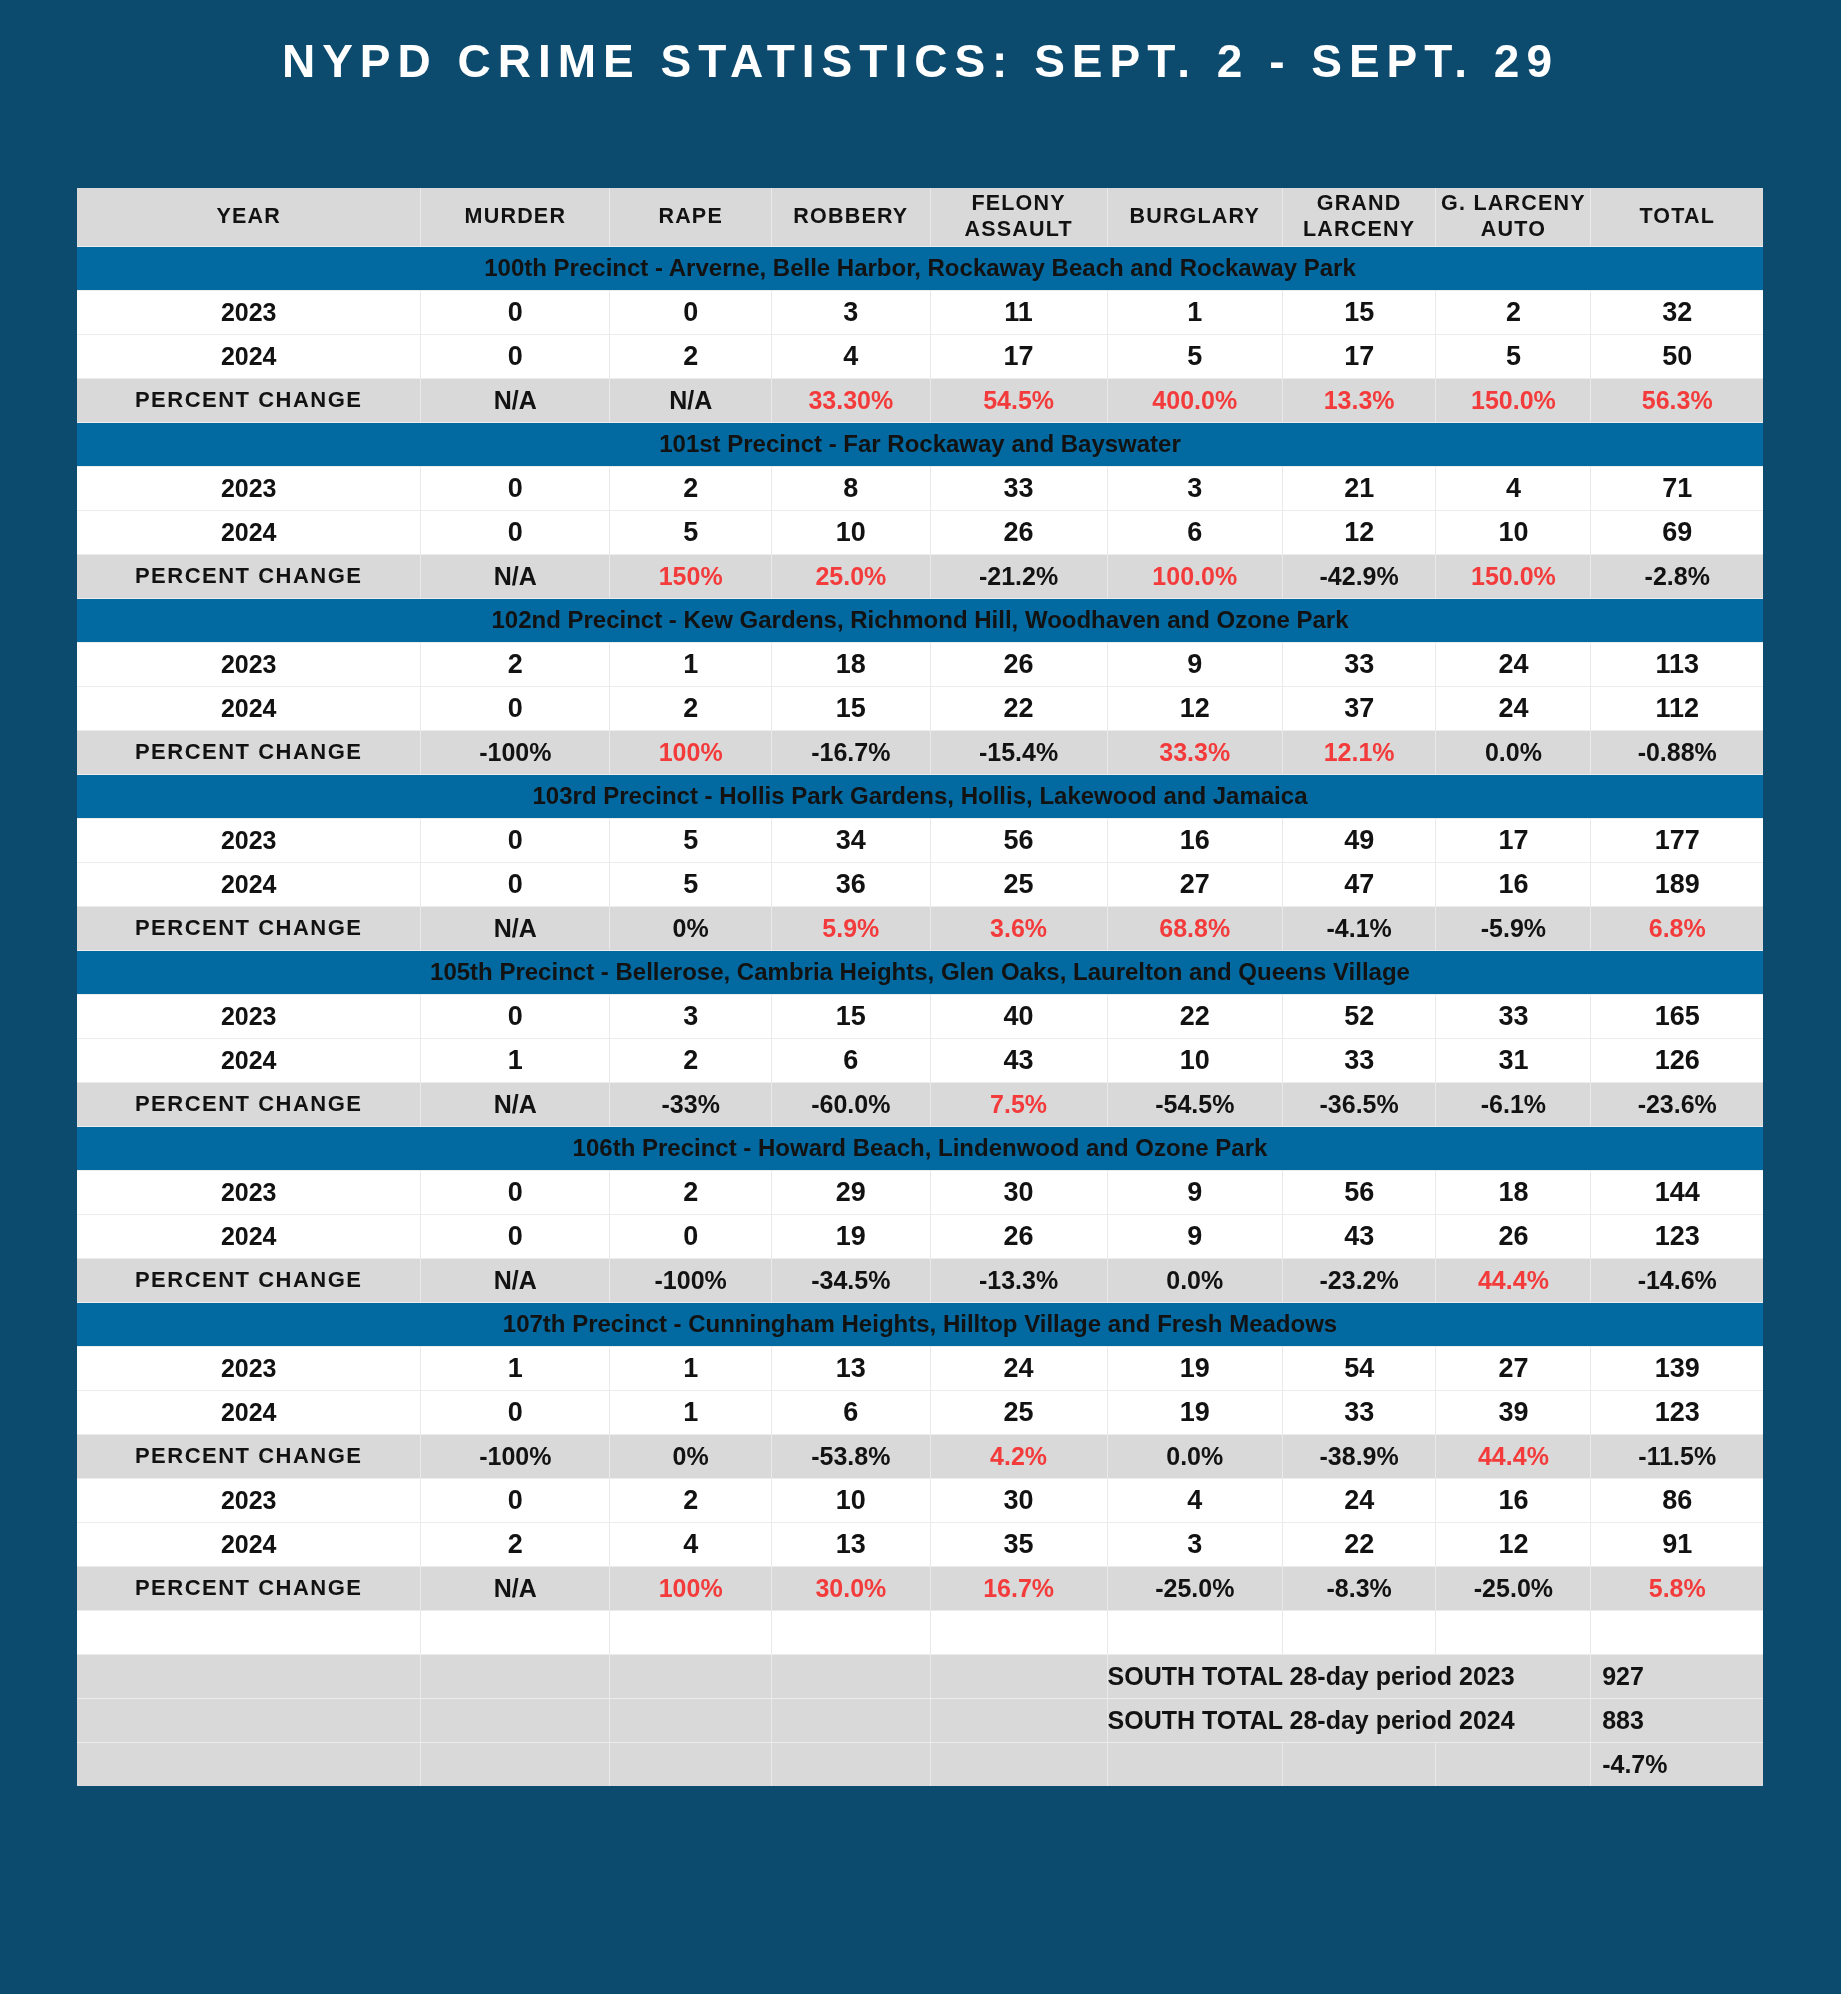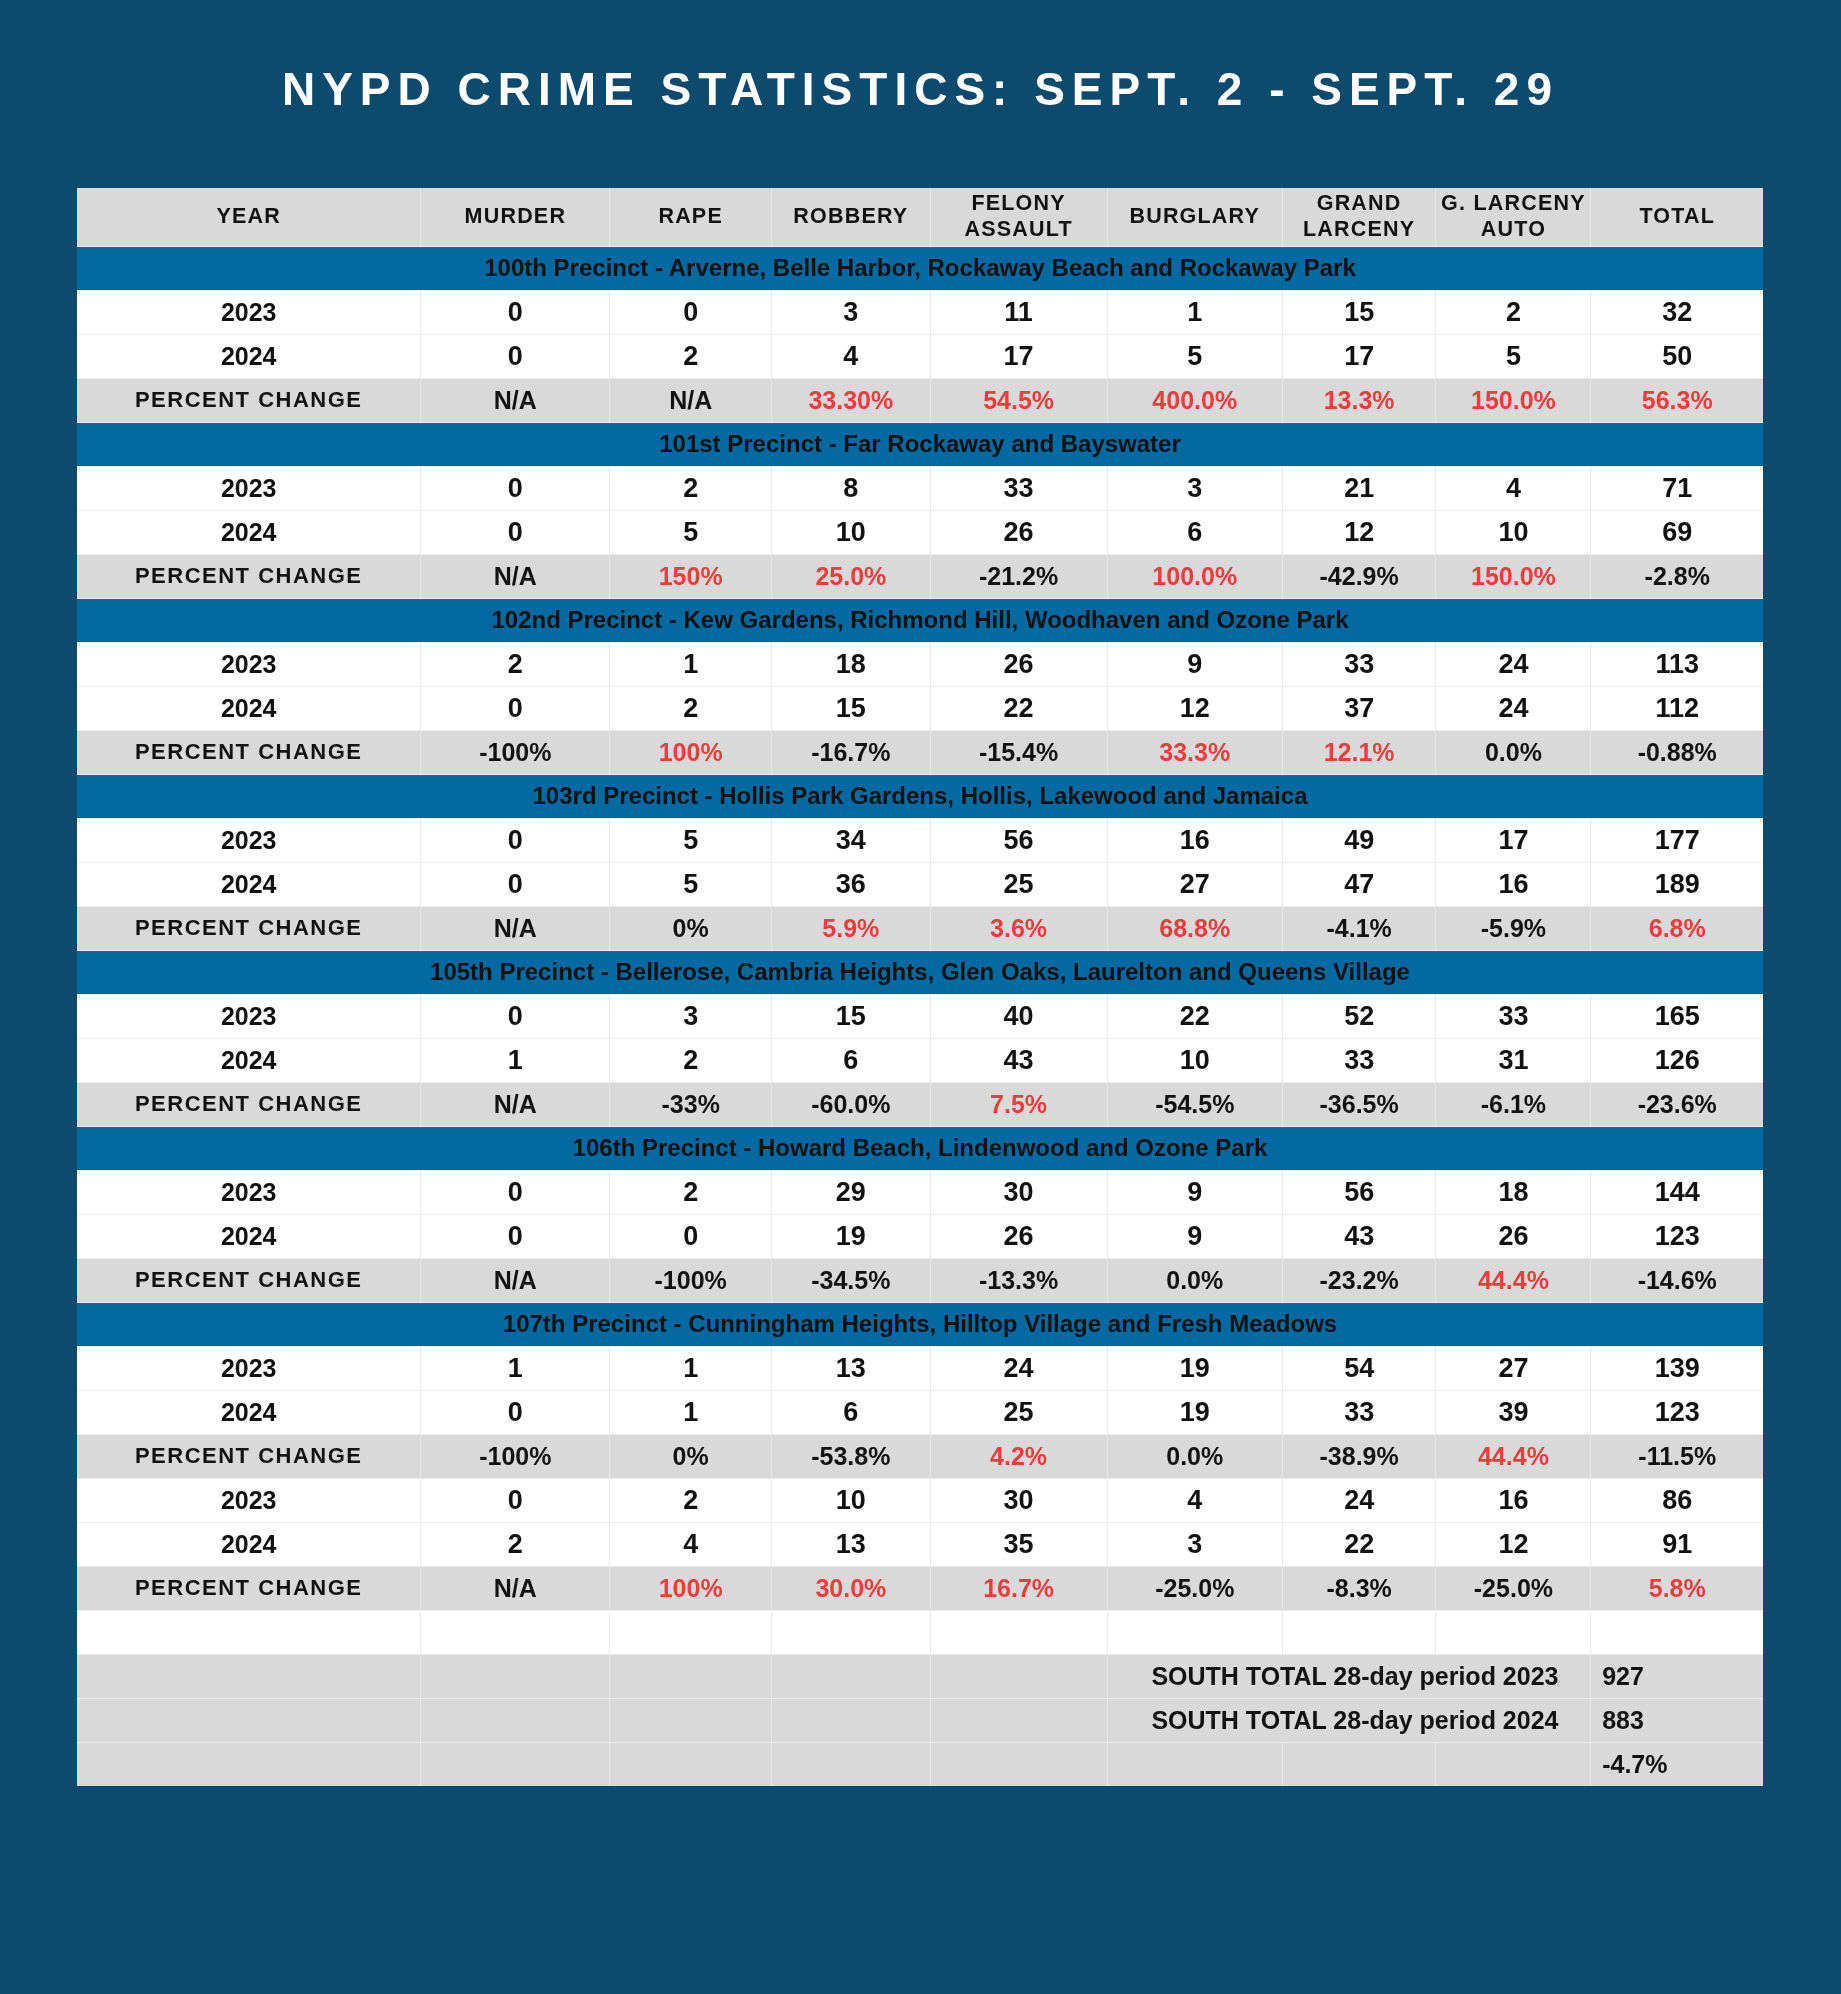--- a/index.html
+++ b/index.html
@@ -15,21 +15,20 @@
   .title {
     position: absolute;
     top: 34px; left: 0;
     width: 100%;
     text-align: center;
     color: #ffffff;
     font-size: 46px;
     font-weight: 800;
     letter-spacing: 7px;
     white-space: nowrap;
-    margin-top: 28px;
   }
   .subtitle {
     position: absolute;
     top: 112px; left: 0;
     width: 100%;
     text-align: center;
     color: var(--red, #f43b3b);
     font-size: 40px;
     font-weight: 800;
     letter-spacing: 6.1px;
@@ -71,21 +70,21 @@
   }
   td.rowlabel, td.num { background: #ffffff; font-weight: 700; }
   td.num { font-size: 27px; }
   td.rowlabel { font-size: 25px; }
   tr.pc-row td { background: var(--gray, #d9d9d9); }
   tr.pc-row td.rowlabel { font-size: 22px; letter-spacing: 1.5px; }
   tr.pc-row td.num { font-size: 25px; }
   td.red { color: var(--red, #f43b3b); }
   tr.spacer td { background: #ffffff; }
   tr.total-row td { background: var(--gray, #d9d9d9); font-weight: 700; font-size: 25px; }
-  td.total-label { text-align: right; padding-right: 32px; white-space: nowrap; }
+  td.total-label { text-align: left; padding-right: 32px; white-space: nowrap; }
   td.total-value { text-align: left; padding-left: 10.7px; }
   .stats tbody tr:last-child td { border-bottom: none; }
 </style>
 </head>
 <body>
 
 <div class="canvas">
   <div class="title">NYPD CRIME STATISTICS: SEPT. 2 - SEPT. 29</div>
   <table class="stats">
     <colgroup id="cols">

